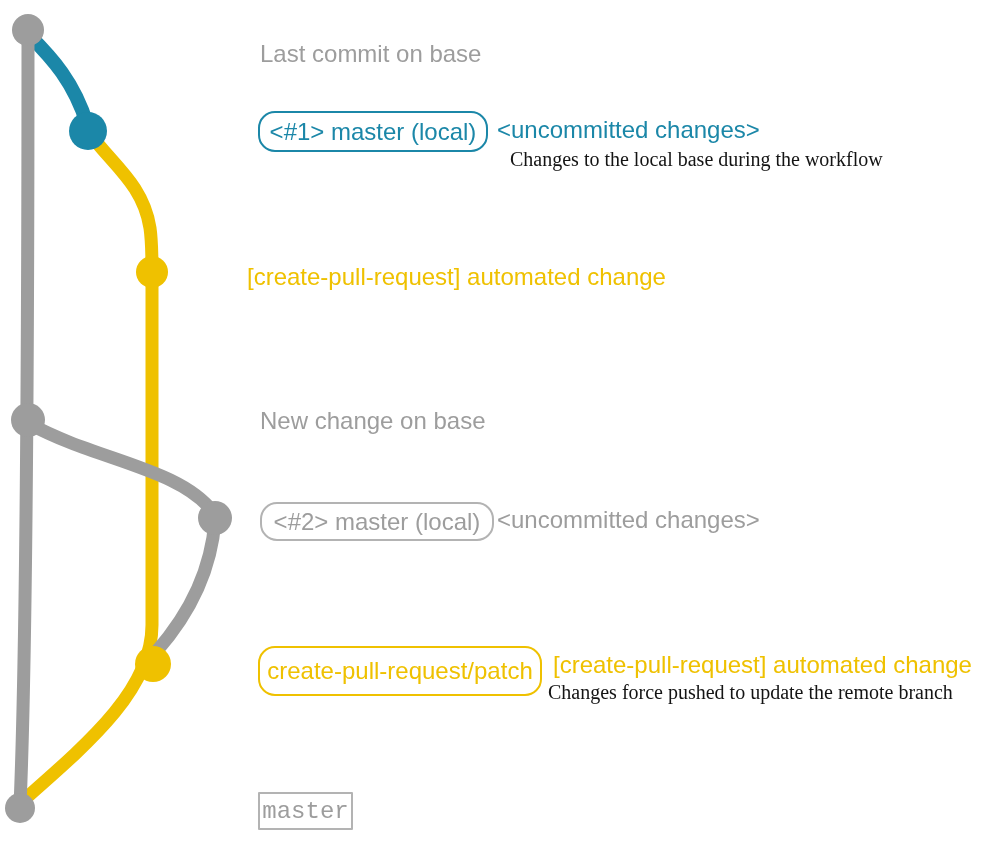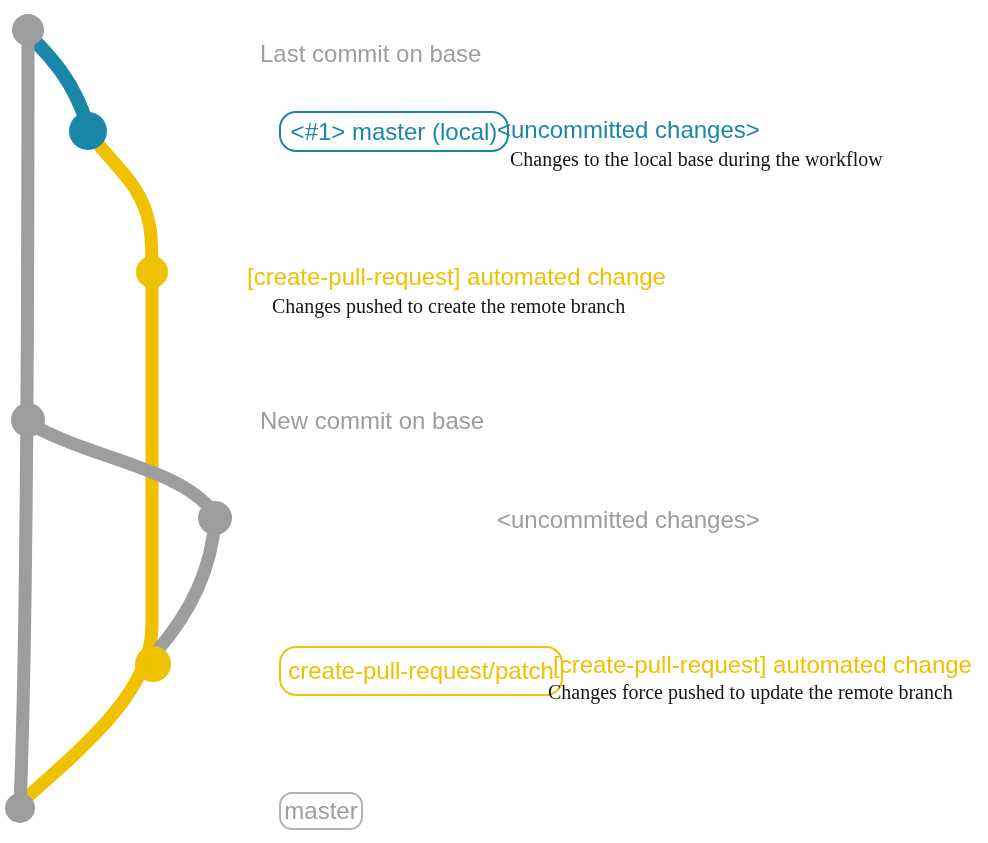--- a/index.html
+++ b/index.html
@@ -56,21 +56,20 @@
     position: absolute;
     display: flex;
     align-items: center;
     justify-content: center;
     box-sizing: border-box;
     border: 2px solid;
     border-radius: 17px;
     font-size: 24px;
     white-space: nowrap;
     background: #ffffff;
-    margin-left: 21px;
   }
   .badge.teal   { color: var(--teal, #1b87a8); border-color: var(--teal, #1b87a8); }
   .badge.yellow { color: var(--yellow, #efc100); border-color: var(--yellow, #efc100); }
   .badge.gray   { color: var(--base-gray, #9d9d9d); border-color: var(--border-gray, #b3b3b3); }
 </style>
 </head>
 <body>
 
 <div class="canvas">
 
@@ -95,25 +94,25 @@
     <circle class="dot-gray" cx="20" cy="808" r="15"></circle>
   </svg>
 
   <div class="lbl gray" style="left:260px; top:4px;margin-top:37px;">Last commit on base</div>
 
   <div class="badge teal" style="left:258px; top:111px; width:230px; height:41px;">&lt;#1&gt; master (local)</div>
   <div class="lbl teal" style="left:497px; top:117px;">&lt;uncommitted changes&gt;</div>
   <div class="serif" style="left:510px; top:149px;">Changes to the local base during the workflow</div>
 
   <div class="lbl yellow" style="left:247px; top:264px;">[create-pull-request] automated change</div>
-  <div class="serif" style="left:272px; top:296px;">Changes pushed to create the remote branch</div>
 
-  <div class="lbl gray" style="left:260px; top:408px;">New commit on base</div>
+  <div class="lbl gray" style="left:260px; top:408px;">New change on base</div>
 
+  <div class="badge gray" style="left:260px; top:502px; width:234px; height:39px;">&lt;#2&gt; master (local)</div>
   <div class="lbl gray" style="left:497px; top:507px;">&lt;uncommitted changes&gt;</div>
 
   <div class="badge yellow" style="left:258px; top:646px; width:284px; height:50px;">create-pull-request/patch</div>
   <div class="lbl yellow" style="left:553px; top:652px;">[create-pull-request] automated change</div>
   <div class="serif" style="left:548px; top:682px;">Changes force pushed to update the remote branch</div>
 
-  <div class="badge gray" style="left:258px; top:792px; width:84px; height:38px; border-radius:13px;">master</div>
+  <div class="badge gray" style="left:258px; top:792px; width:95px; height:38px; border-radius:1px;font-family:Liberation Mono, monospace;">master</div>
 
 </div>
 
 </body></html>

